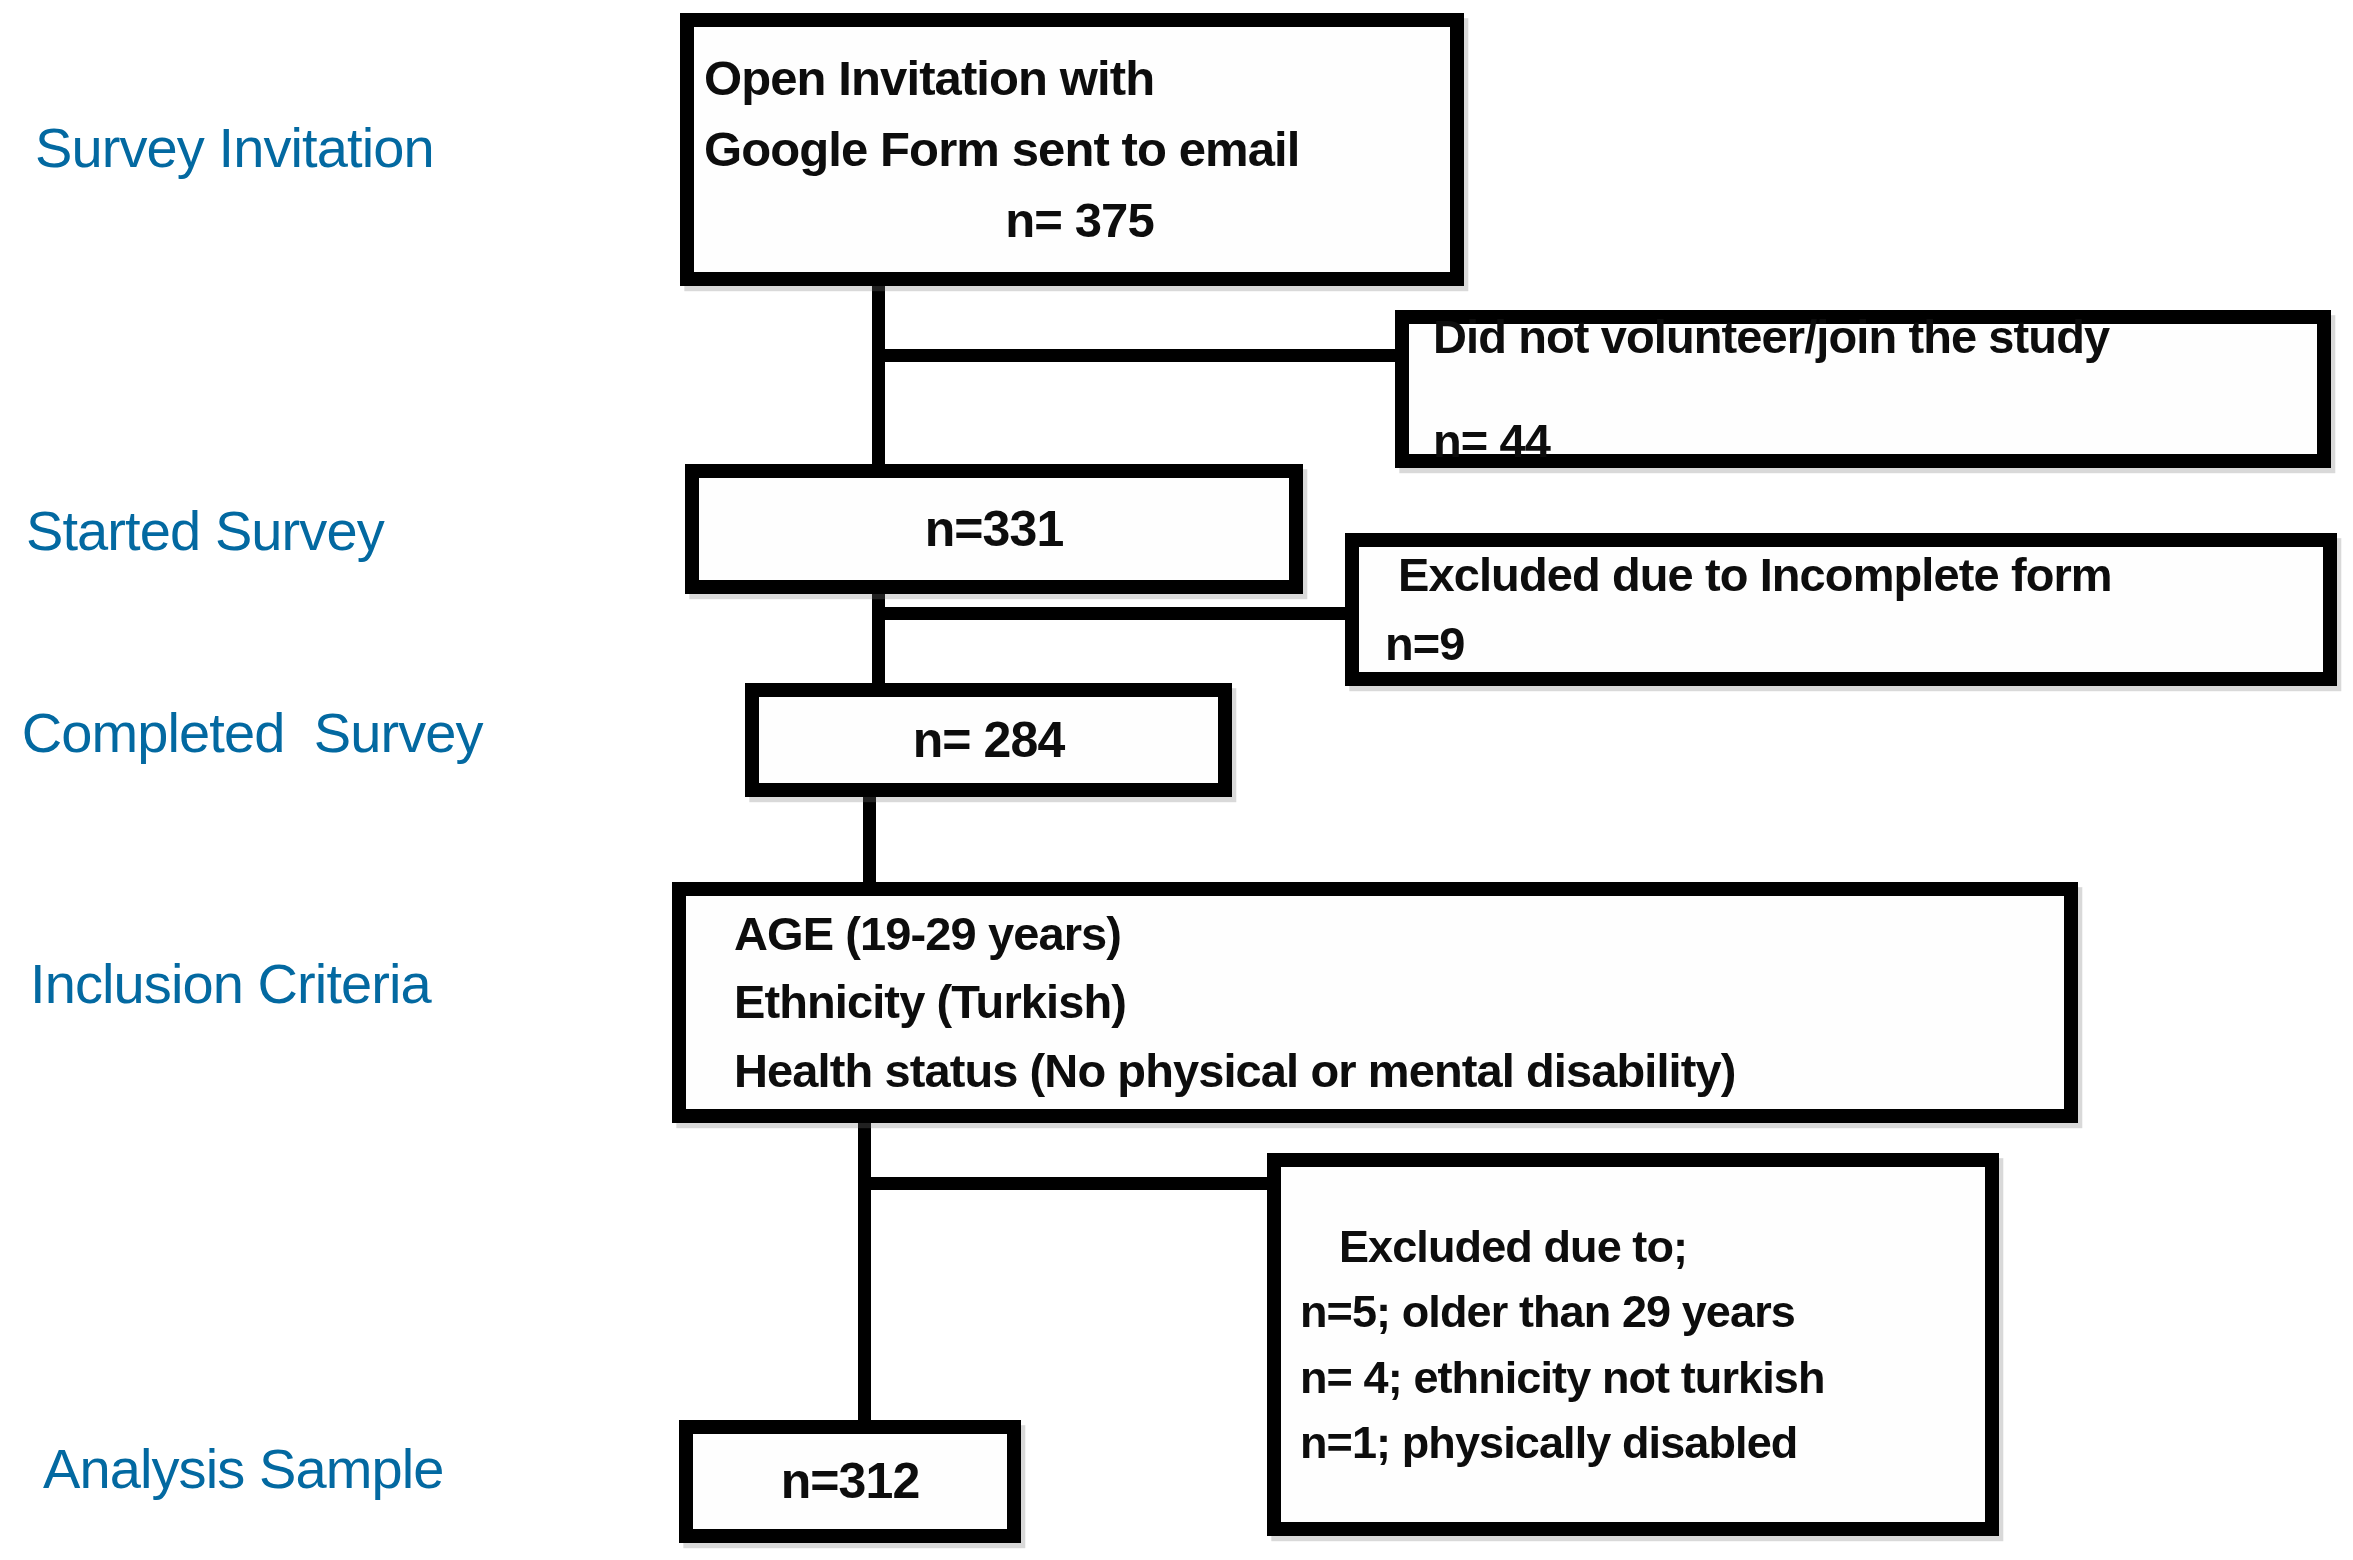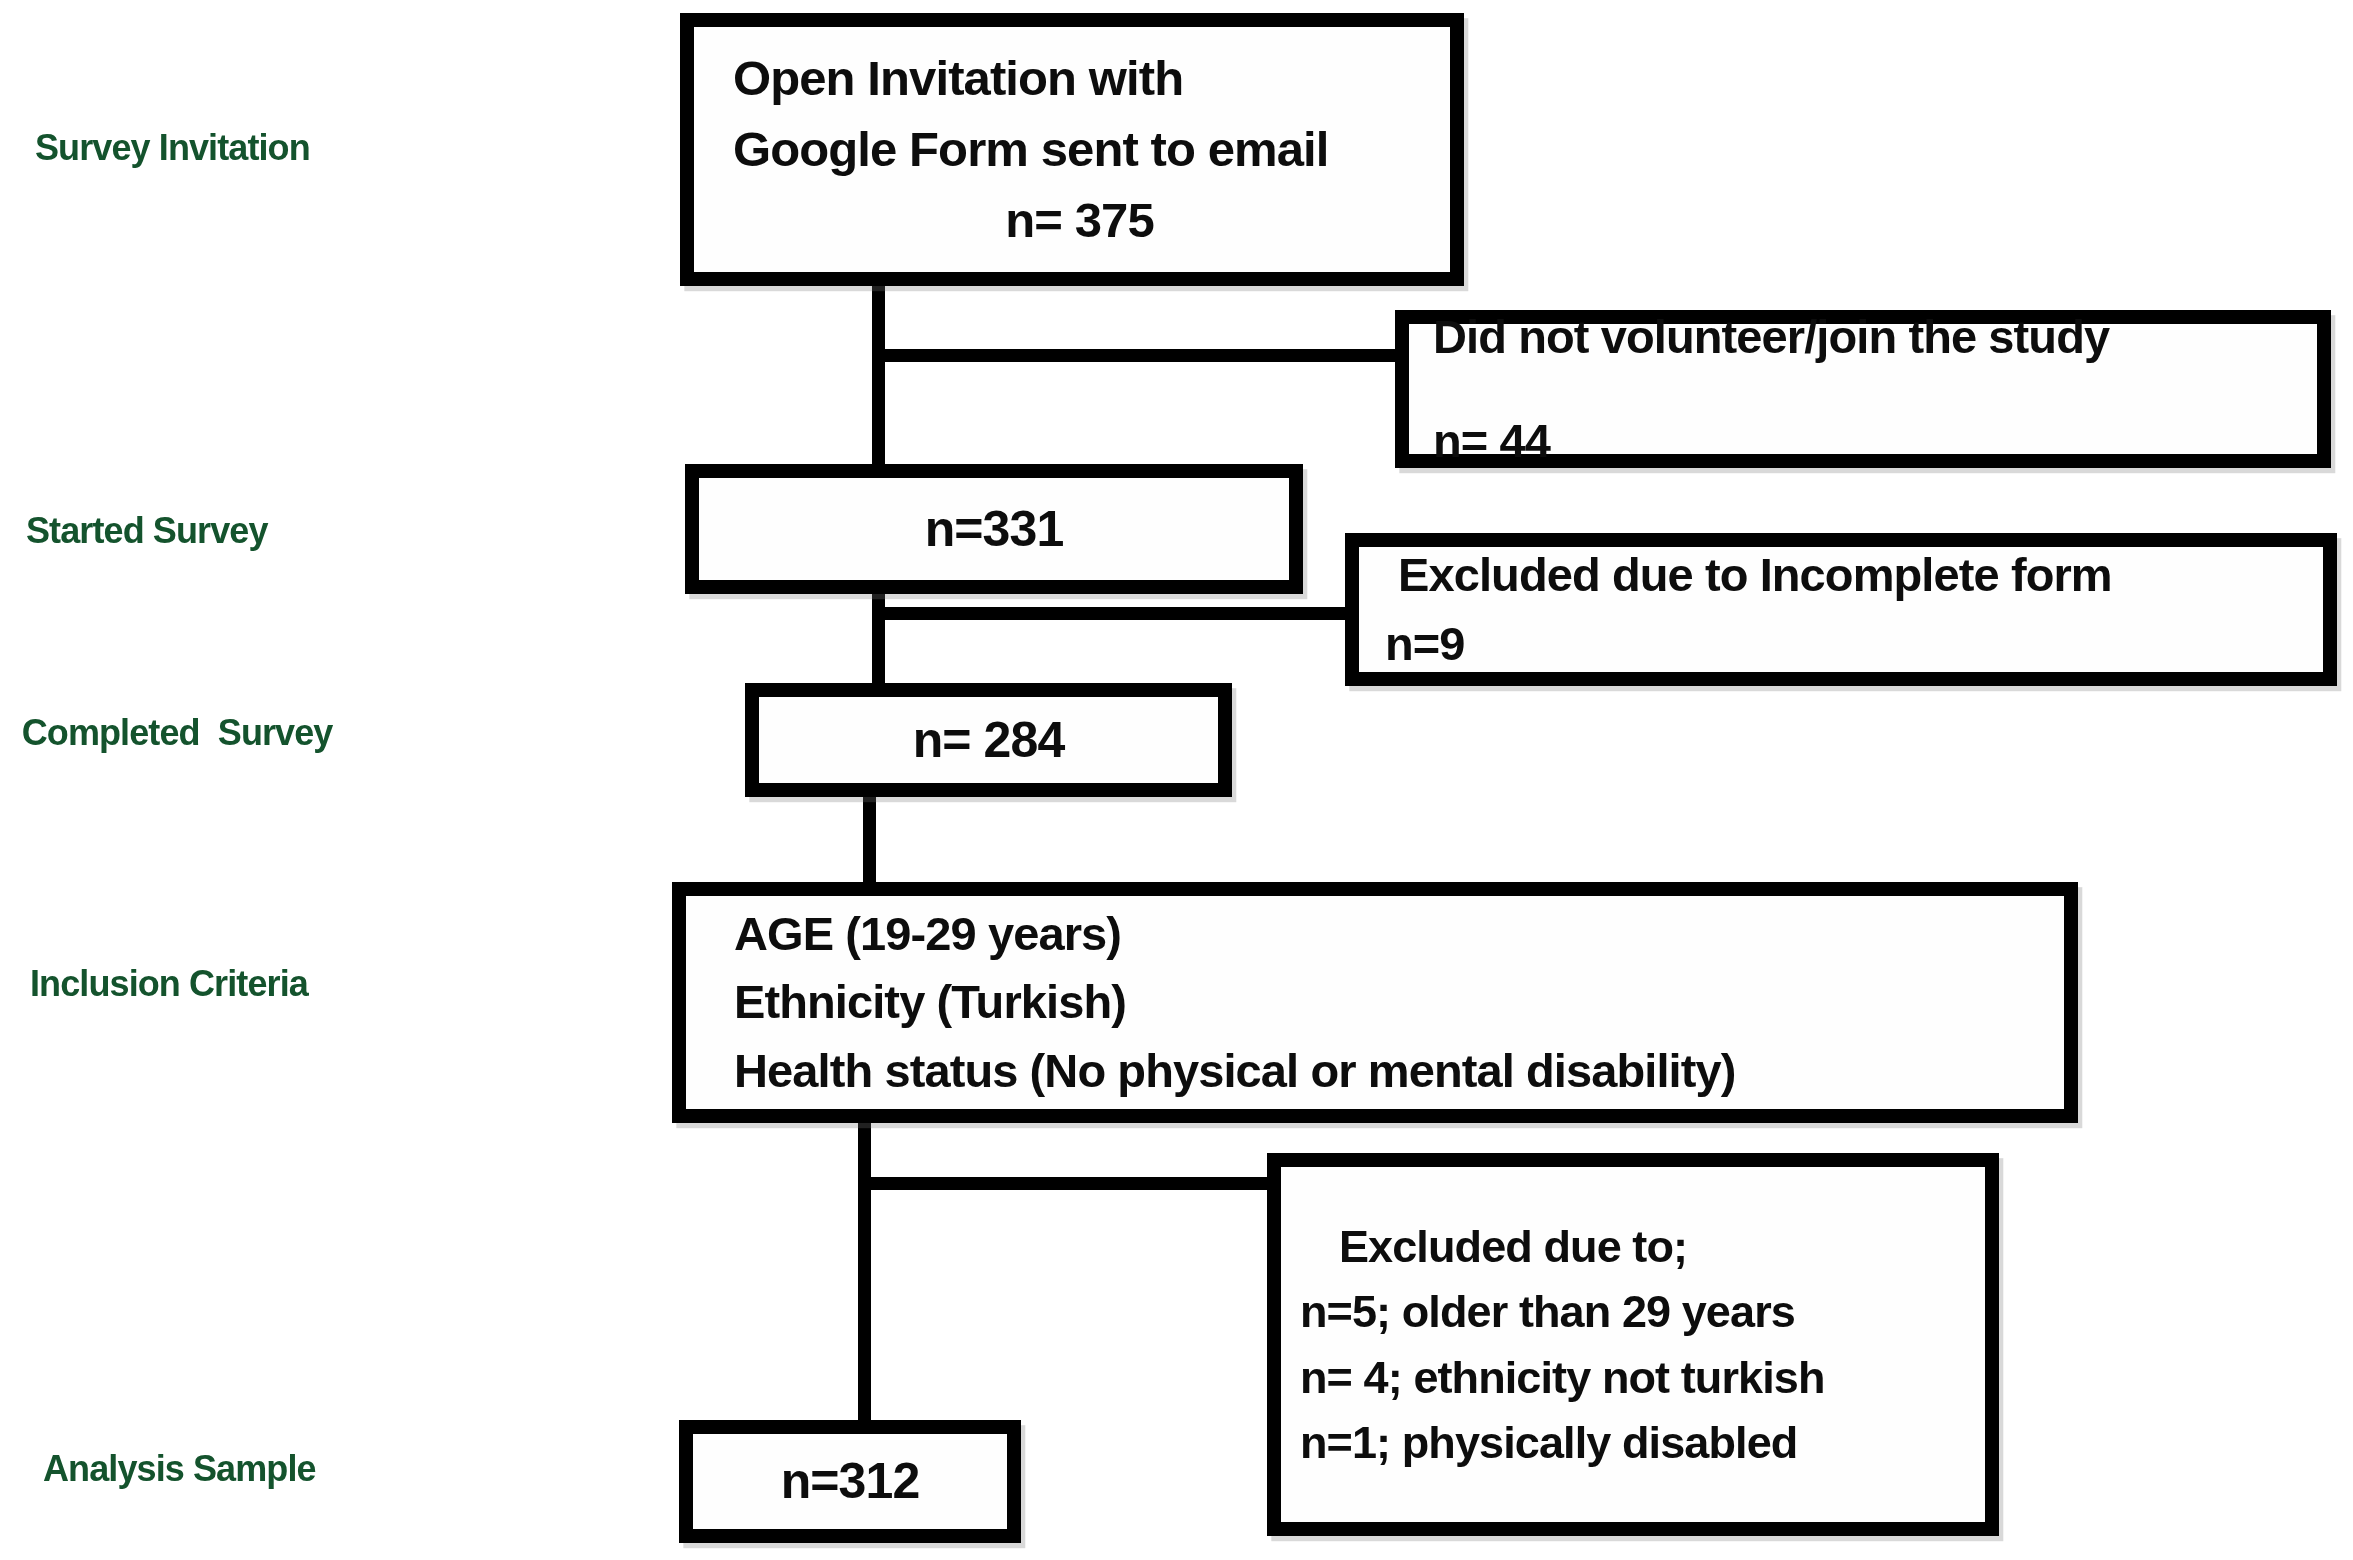--- a/index.html
+++ b/index.html
@@ -12,24 +12,24 @@
     width: 2354px;
     height: 1561px;
     background: #ffffff;
     font-family: "Liberation Sans", "DejaVu Sans", sans-serif;
     color: #101010;
     overflow: hidden;
   }
   
   .stage-label {
     position: absolute;
-    font-size: 36px;
-    font-weight: bold;
+    font-size: 56px;
+    font-weight: normal;
     letter-spacing: -0.9px;
-    color: #14532d;
+    color: #0369a1;
     white-space: pre;
     line-height: 69px;
   }
   
   .fbox {
     position: absolute;
     box-sizing: border-box;
     background: #fefefe;
     border: 14px solid #000000;
     box-shadow: 4.3px 5.2px 0 rgba(120,120,120,0.28);
@@ -40,21 +40,21 @@
   .bline {
     display: block;
     font-weight: bold;
     font-size: 47px;
     line-height: 1.45;
     letter-spacing: -0.9px;
     white-space: pre;
     color: #0d0d0d;
   }
   
-  #box-open-invitation .bline { font-size: 49px; padding-left: 39px; }
+  #box-open-invitation .bline { font-size: 49px; padding-left: 10px; }
   #box-open-invitation .bline.centered { padding-left: 15px; text-align: center; }
   #box-did-not-volunteer .bline { padding-left: 24px; }
   #box-started-n .bline,
   #box-completed-n .bline,
   #box-analysis-n .bline { font-size: 50px; text-align: center; }
   #box-excluded-incomplete .bline { padding-left: 26px; }
   #box-excluded-incomplete .bline.indent1 { padding-left: 39px; }
   #box-inclusion-criteria .bline { padding-left: 48px; }
   #box-excluded-criteria .bline { font-size: 45px; padding-left: 19px; }
   #box-excluded-criteria .bline.indent1 { padding-left: 58px; }

